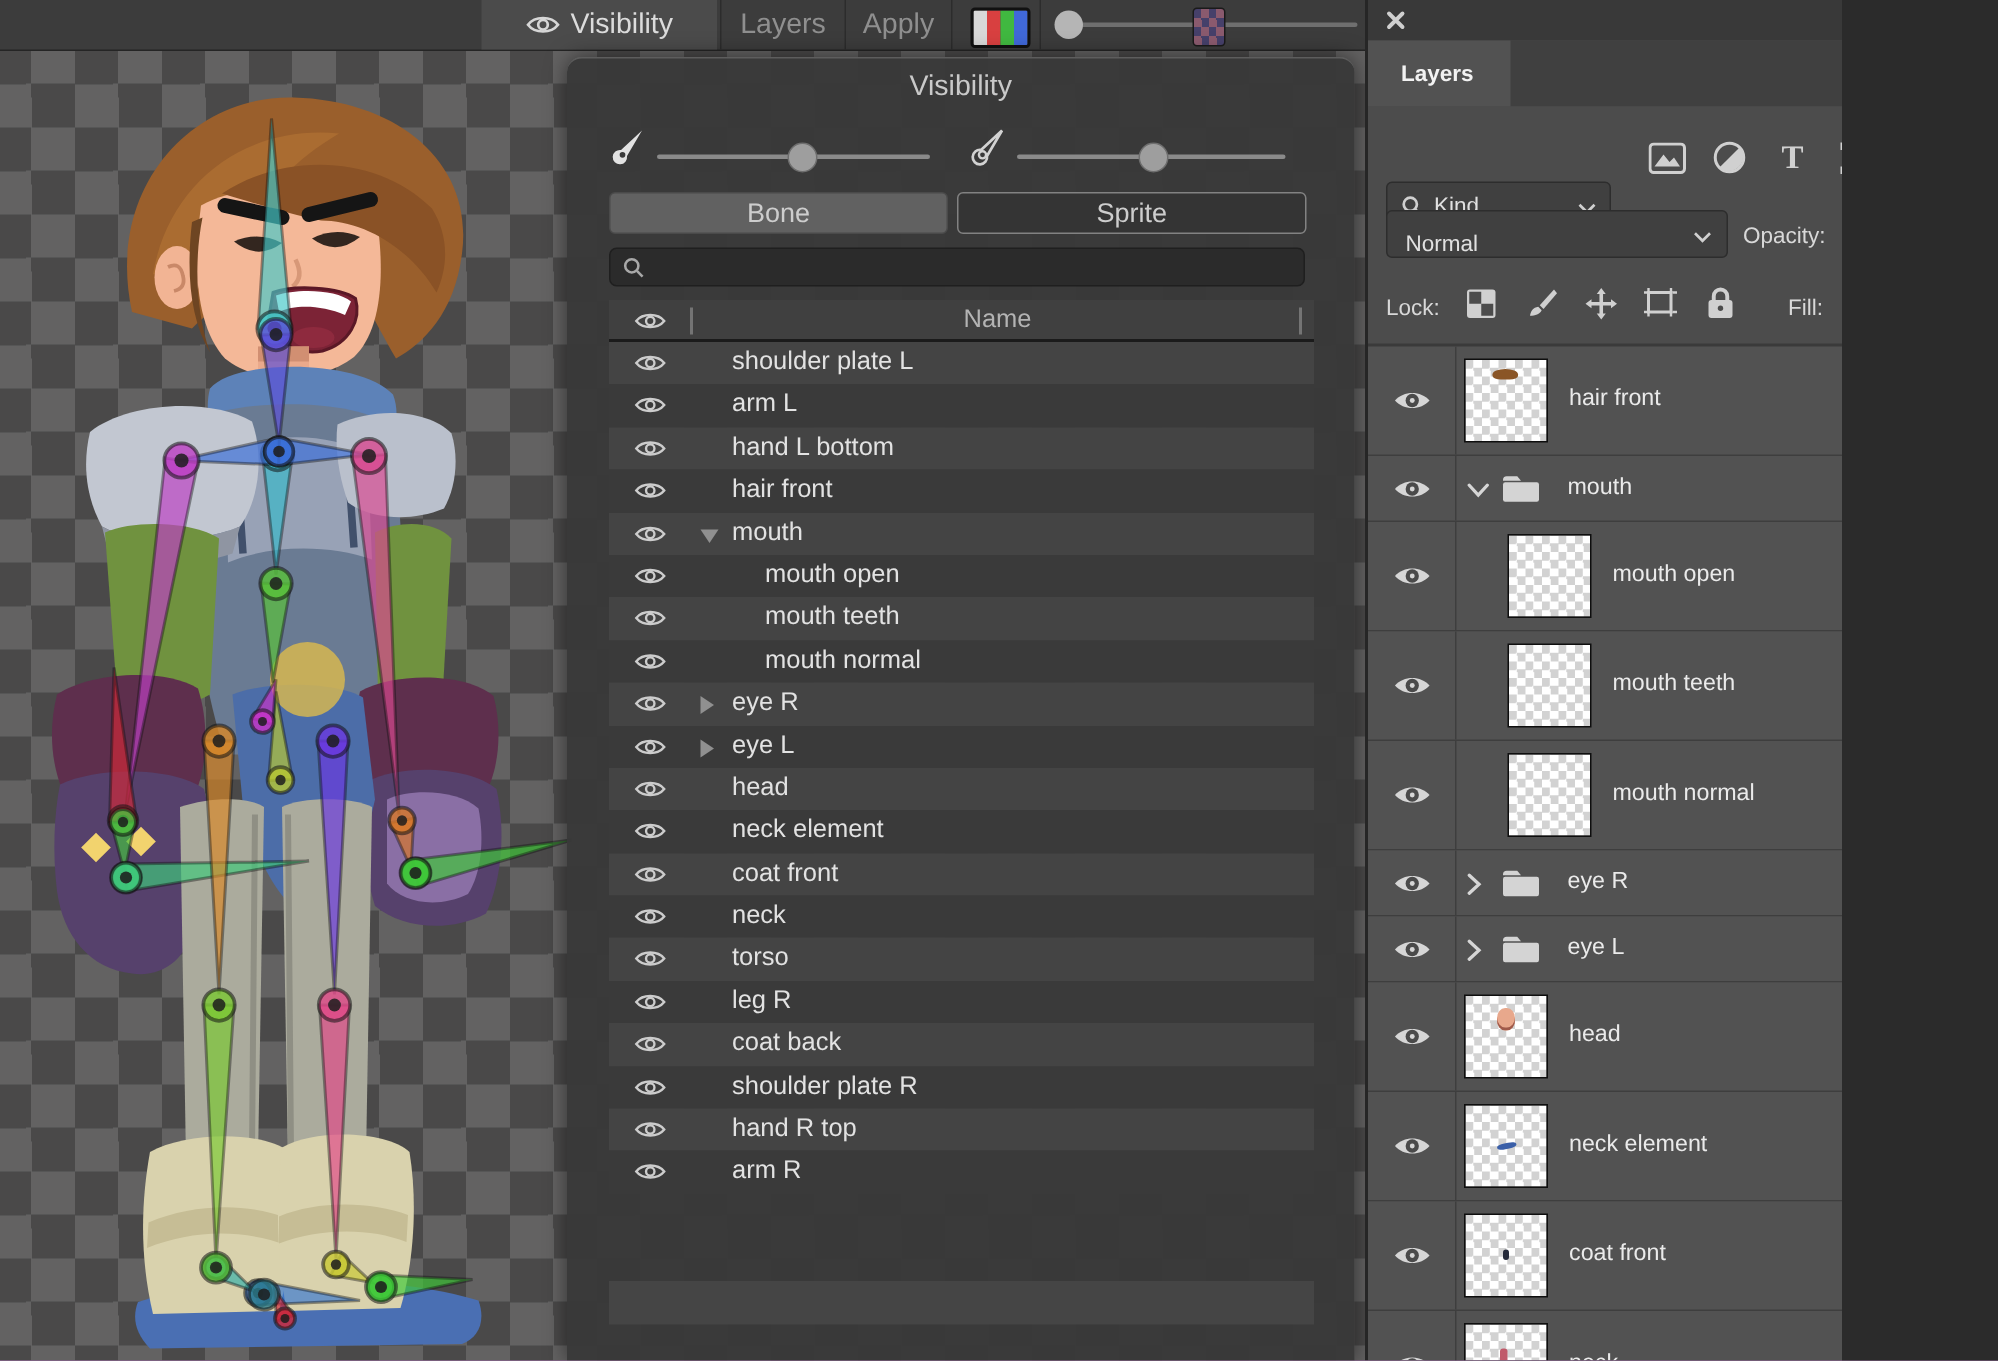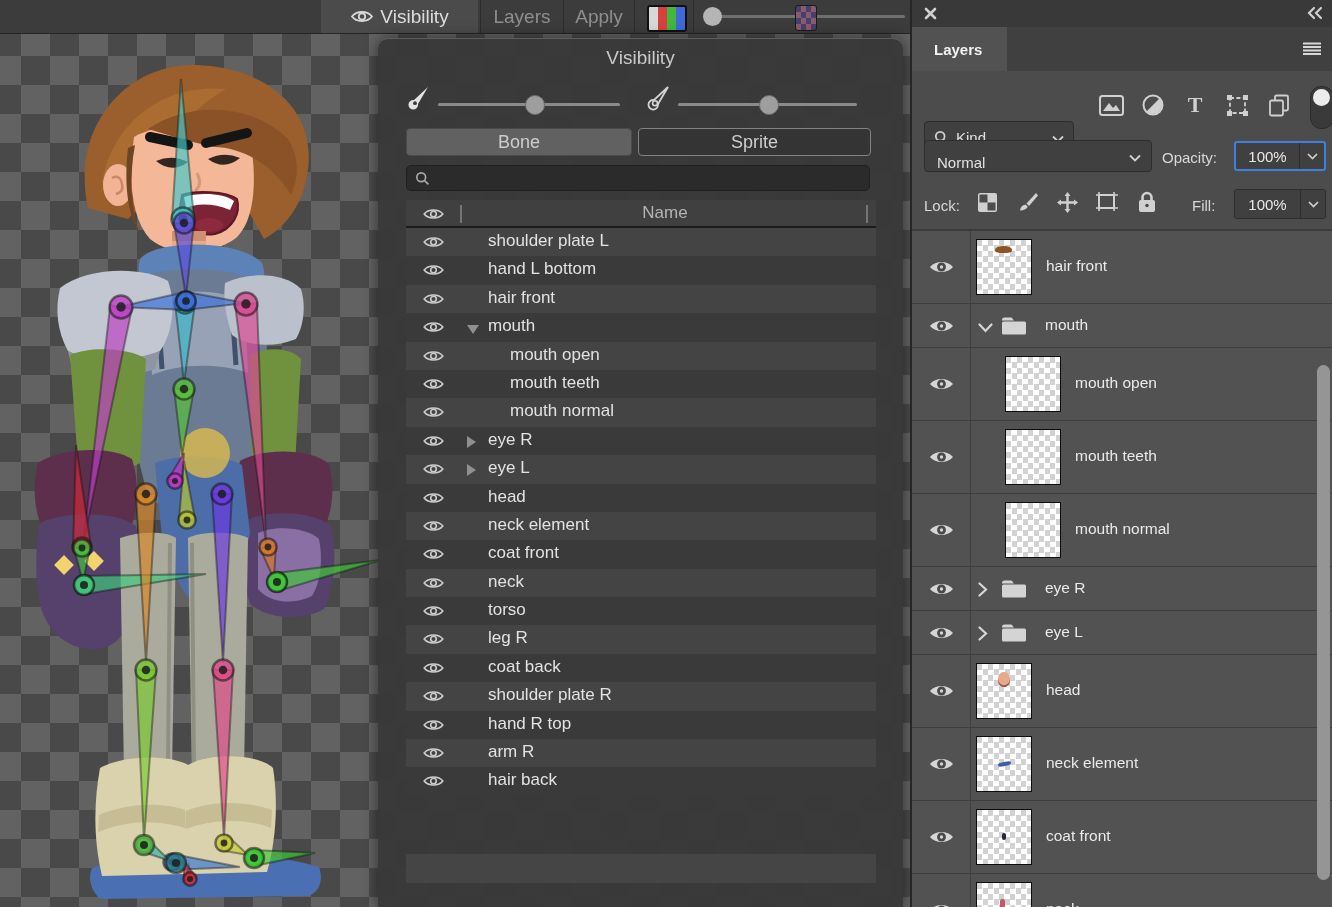--- a/index.html
+++ b/index.html
@@ -1,17 +1,17 @@
 <!DOCTYPE html>
 <html><head>
 <meta charset="utf-8">
 <style>
   html,body{margin:0;padding:0;background:#2b2b2b;font-family:"Liberation Sans",sans-serif;
     -webkit-font-smoothing:antialiased;}
-  #root{position:relative;width:1332px;height:907px;overflow:hidden;background:#f0abfc;}
+  #root{position:relative;width:1228px;height:907px;overflow:hidden;background:#f0abfc;}
 
   
   .canvas-area{position:absolute;left:0;top:0;width:910px;height:907px;overflow:hidden;}
   .checker{position:absolute;left:0;top:33px;width:910px;height:874px;
     background:conic-gradient(#636262 90deg,#4a4949 90deg 180deg,#636262 180deg 270deg,#4a4949 270deg) -8px -6px / 58px 58px;}
   #character-svg{position:absolute;left:0;top:33px;}
 
   
   .top-toolbar{position:absolute;left:0;top:0;width:910px;height:33px;background:#3c3c3c;
     border-bottom:1px solid #252525;}
@@ -340,20 +340,27 @@
                 <path d="M2 7.5 C6.5 1.8 17.5 1.8 22 7.5 C17.5 13.2 6.5 13.2 2 7.5 Z" fill="none" stroke="#cccccc" stroke-width="1.7"></path>
                 <circle cx="12" cy="7.5" r="3" fill="none" stroke="#cccccc" stroke-width="1.7"></circle>
               </svg></span>
             <span class="vname" style="left: 82px;">shoulder plate L</span>
           </div>
           <div class="vrow">
             <span class="eye"><svg width="23" height="14" viewBox="0 0 24 15">
                 <path d="M2 7.5 C6.5 1.8 17.5 1.8 22 7.5 C17.5 13.2 6.5 13.2 2 7.5 Z" fill="none" stroke="#cccccc" stroke-width="1.7"></path>
                 <circle cx="12" cy="7.5" r="3" fill="none" stroke="#cccccc" stroke-width="1.7"></circle>
               </svg></span>
+            <span class="vname" style="left: 82px;">arm L</span>
+          </div>
+          <div class="vrow">
+            <span class="eye"><svg width="23" height="14" viewBox="0 0 24 15">
+                <path d="M2 7.5 C6.5 1.8 17.5 1.8 22 7.5 C17.5 13.2 6.5 13.2 2 7.5 Z" fill="none" stroke="#cccccc" stroke-width="1.7"></path>
+                <circle cx="12" cy="7.5" r="3" fill="none" stroke="#cccccc" stroke-width="1.7"></circle>
+              </svg></span>
             <span class="vname" style="left: 82px;">hand L bottom</span>
           </div>
           <div class="vrow">
             <span class="eye"><svg width="23" height="14" viewBox="0 0 24 15">
                 <path d="M2 7.5 C6.5 1.8 17.5 1.8 22 7.5 C17.5 13.2 6.5 13.2 2 7.5 Z" fill="none" stroke="#cccccc" stroke-width="1.7"></path>
                 <circle cx="12" cy="7.5" r="3" fill="none" stroke="#cccccc" stroke-width="1.7"></circle>
               </svg></span>
             <span class="vname" style="left: 82px;">hair front</span>
           </div>
           <div class="vrow">
@@ -469,27 +476,20 @@
                 <circle cx="12" cy="7.5" r="3" fill="none" stroke="#cccccc" stroke-width="1.7"></circle>
               </svg></span>
             <span class="vname" style="left: 82px;">hand R top</span>
           </div>
           <div class="vrow">
             <span class="eye"><svg width="23" height="14" viewBox="0 0 24 15">
                 <path d="M2 7.5 C6.5 1.8 17.5 1.8 22 7.5 C17.5 13.2 6.5 13.2 2 7.5 Z" fill="none" stroke="#cccccc" stroke-width="1.7"></path>
                 <circle cx="12" cy="7.5" r="3" fill="none" stroke="#cccccc" stroke-width="1.7"></circle>
               </svg></span>
             <span class="vname" style="left: 82px;">arm R</span>
-          </div>
-          <div class="vrow">
-            <span class="eye"><svg width="23" height="14" viewBox="0 0 24 15">
-                <path d="M2 7.5 C6.5 1.8 17.5 1.8 22 7.5 C17.5 13.2 6.5 13.2 2 7.5 Z" fill="none" stroke="#cccccc" stroke-width="1.7"></path>
-                <circle cx="12" cy="7.5" r="3" fill="none" stroke="#cccccc" stroke-width="1.7"></circle>
-              </svg></span>
-            <span class="vname" style="left: 82px;">hair back</span>
           </div>
         </div>
       <div class="vis-tail"></div>
     </div>
   </div>
 
   <div class="layers-panel">
     <div class="lp-topbar">
       <svg style="position:absolute;left:12px;top:7px;" width="13" height="13" viewBox="0 0 13 13">
         <path d="M2 2 L11 11 M11 2 L2 11" stroke="#cfcfcf" stroke-width="2.6" stroke-linecap="round"></path>

